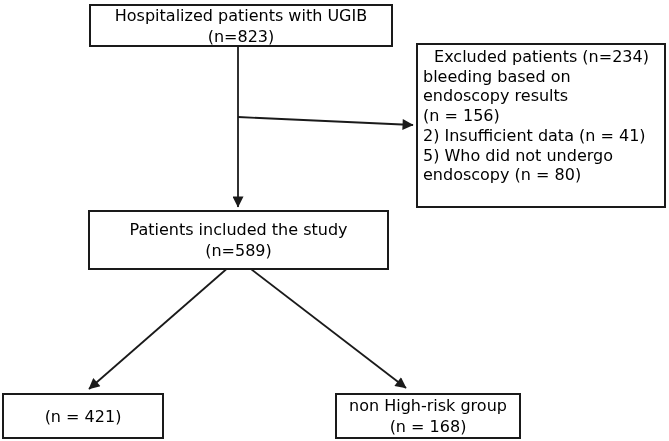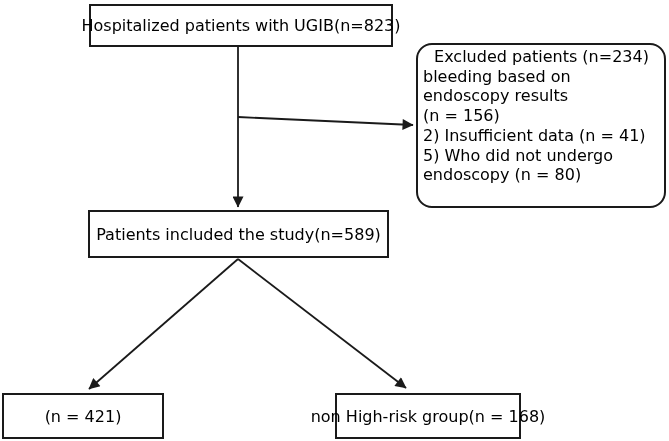--- a/index.html
+++ b/index.html
@@ -22,40 +22,40 @@
   #connectors line { stroke-width: 1.8px; fill: none; }
   .box {
     position: absolute;
     box-sizing: border-box;
     background: #ffffff;
     border: 2px solid #1a1a1a;
     z-index: 1;
   }
   .box.centered {
     display: flex;
-    flex-direction: row;
+    flex-direction: column;
     align-items: center;
     justify-content: center;
     text-align: center;
   }
   .box.centered .line {
     font-size: 16px;
     line-height: 21px;
     white-space: nowrap;
   }
   #box-top        { left: 89px;  top: 4px;   width: 304px; height: 43px; }
   #box-excluded   { left: 416px; top: 43px;  width: 250px; height: 165px;
-                    padding: 2px 4px 2px 5px; text-align: left; border-radius: 16px; }
+                    padding: 2px 4px 2px 5px; text-align: left; }
   #box-excluded .line {
     font-size: 16px;
     line-height: 19.7px;
     white-space: nowrap;
   }
   #box-excluded .line:first-child { text-align: center; }
-  #box-included   { left: 88px;  top: 210px; width: 301px; height: 48px; }
+  #box-included   { left: 88px;  top: 210px; width: 301px; height: 60px; }
   #box-highrisk   { left: 2px;   top: 393px; width: 162px; height: 46px; }
   #box-nonhigh    { left: 335px; top: 393px; width: 186px; height: 46px; }
 </style>
 </head>
 <body>
 
 <div id="figure">
 
   <svg id="connectors" viewBox="0 0 669 441" xmlns="http://www.w3.org/2000/svg">
     <defs>

